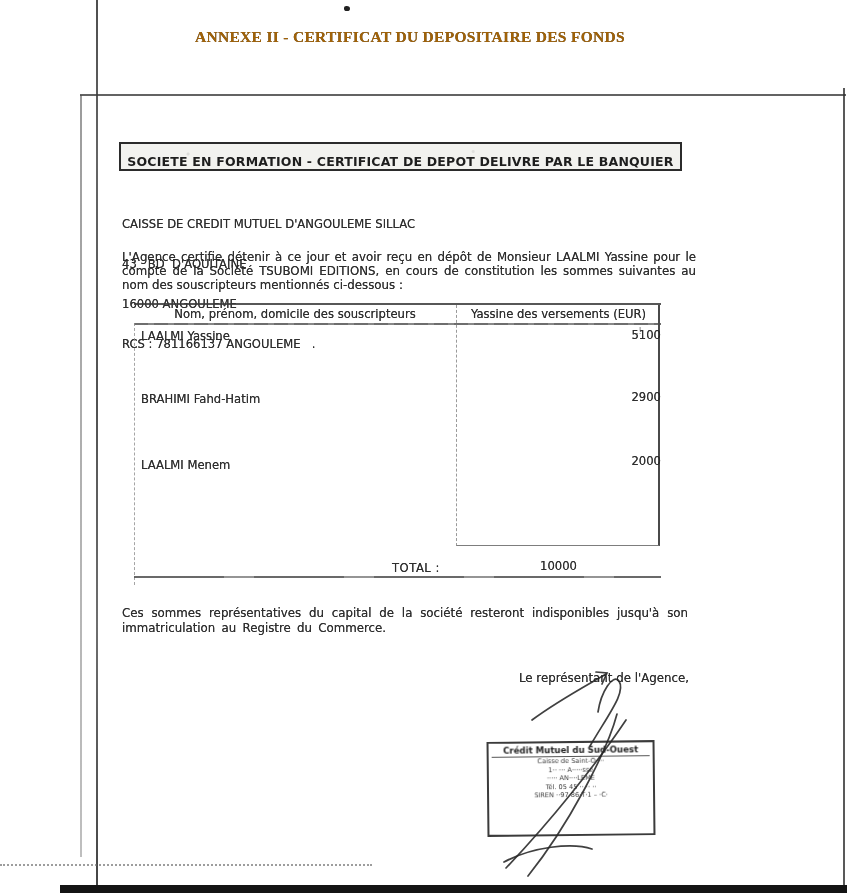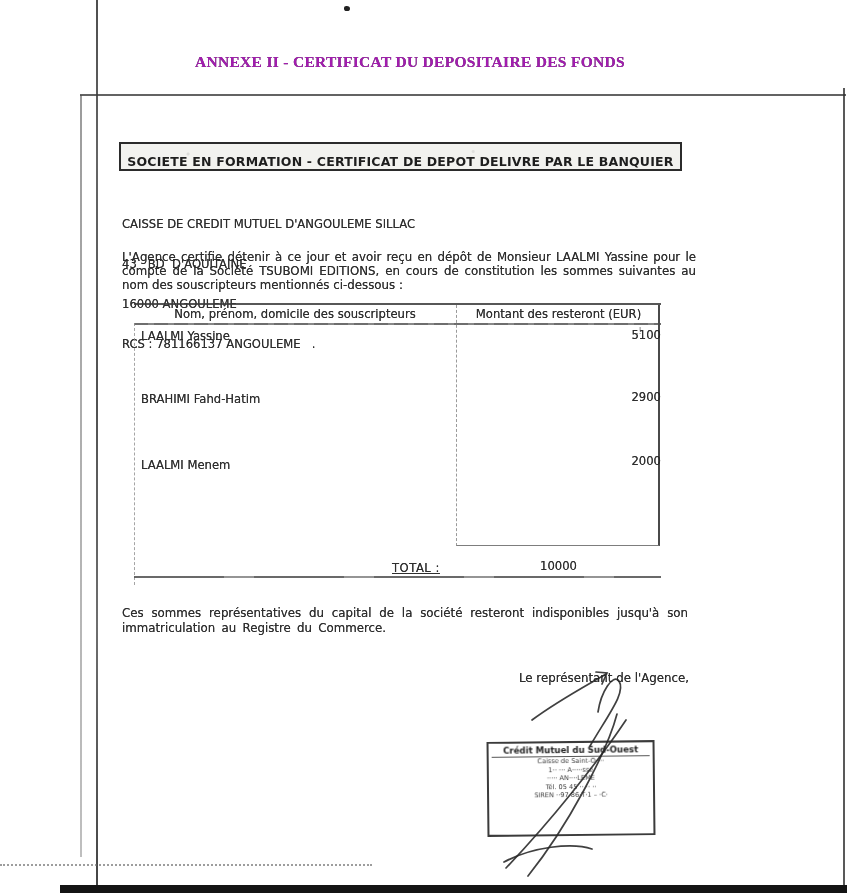--- a/index.html
+++ b/index.html
@@ -13,22 +13,22 @@
     background:linear-gradient(180deg,#2f2f2f 0%,#4a4a4a 18%,#333 45%,#555 70%,#222 100%);opacity:.85;}
   .frame-top{position:absolute;left:80px;top:94px;width:766px;height:2px;background:#3c3c3c;opacity:.8;}
   .frame-left{position:absolute;left:80px;top:95px;width:2px;height:762px;
     background:linear-gradient(180deg,#4a4a4a,#777 60%,#8a8a8a);opacity:.55;}
   .frame-right{position:absolute;left:843px;top:88px;width:2px;height:805px;background:#2f2f2f;opacity:.8;}
   .bottom-bar{position:absolute;left:60px;top:885px;width:787px;height:8px;background:#141414;}
   .dotted-line{position:absolute;left:0;top:864px;width:372px;height:0;border-top:2px dotted #6a6a6a;opacity:.65;}
   .speck1{position:absolute;left:344px;top:6px;width:6px;height:5px;background:#222;border-radius:40% 60% 50% 50%;}
   .speck2{position:absolute;left:636px;top:327px;width:3px;height:8px;color:#777;font-size:8px;}
   
-  .doc-title{position:absolute;left:140px;top:53px;width:540px;margin:0;text-align:center;
-    font-family:"Liberation Serif",serif;font-weight:bold;font-size:15.5px;letter-spacing:.3px;color:#a21caf;}
+  .doc-title{position:absolute;left:140px;top:28px;width:540px;margin:0;text-align:center;
+    font-family:"Liberation Serif",serif;font-weight:bold;font-size:15.5px;letter-spacing:.3px;color:#a16207;}
   
   .banner{position:absolute;left:119px;top:142px;width:563px;height:29px;
     border:2px solid #2b2b2b;box-sizing:border-box;display:flex;align-items:flex-end;justify-content:center;
     background:
       radial-gradient(circle at 12% 40%, rgba(120,120,120,.18) 0 1px, transparent 2px),
       radial-gradient(circle at 38% 70%, rgba(120,120,120,.15) 0 1px, transparent 2px),
       radial-gradient(circle at 63% 30%, rgba(120,120,120,.15) 0 1px, transparent 2px),
       radial-gradient(circle at 88% 60%, rgba(120,120,120,.18) 0 1px, transparent 2px),
       #f2f2ef;
     font-weight:bold;font-size:12.5px;color:#1e1e1e;letter-spacing:.2px;}
@@ -44,21 +44,21 @@
   .t-topline{position:absolute;left:0;top:0;width:527px;height:2px;background:#3a3a3a;opacity:.85;}
   .t-head-left{position:absolute;left:0;top:4px;width:322px;text-align:center;}
   .t-head-right{position:absolute;left:322px;top:4px;width:205px;text-align:center;}
   .t-headline{position:absolute;left:0;top:20px;width:527px;height:2px;
     background:repeating-linear-gradient(90deg,#4a4a4a 0 14px,#6a6a6a 14px 20px);opacity:.8;}
   .t-leftborder{position:absolute;left:0;top:20px;height:262px;width:0;border-left:1px dashed #8f8f8f;opacity:.8;}
   .t-rightbox{position:absolute;left:322px;top:2px;width:204px;height:241px;box-sizing:border-box;
     border-left:1px dashed #9a9a9a;border-right:2px solid #4a4a4a;border-bottom:1px solid #7d7d7d;}
   .t-name{position:absolute;left:7px;}
   .t-amount{position:absolute;left:322px;width:205px;text-align:right;}
-  .t-total-label{position:absolute;left:258px;top:258px;letter-spacing:.5px;text-decoration:underline;}
+  .t-total-label{position:absolute;left:258px;top:258px;letter-spacing:.5px;}
   .t-total-value{position:absolute;left:322px;width:205px;top:256px;text-align:center;}
   .t-totline{position:absolute;left:0;top:273px;width:527px;height:2px;
     background:repeating-linear-gradient(90deg,#4f4f4f 0 90px,#828282 90px 120px);opacity:.85;}
   
   .stamp{position:absolute;left:487px;top:741px;width:168px;height:95px;box-sizing:border-box;
     border:2px solid #3b3b3b;transform:rotate(-.6deg);padding:2px 3px;text-align:center;}
   .stamp-line1{font-size:8.6px;font-weight:bold;color:#222;border-bottom:1px solid #555;padding-bottom:1px;
     filter:blur(.3px);white-space:nowrap;}
   .stamp-line{font-size:6.6px;color:#3d3d3d;filter:blur(.55px);line-height:8.6px;white-space:nowrap;overflow:hidden;}
   .sig-svg{position:absolute;left:440px;top:650px;width:260px;height:235px;}
@@ -89,21 +89,21 @@
     <div>43   BD  D'AQUITAINE</div>
     <div>16000 ANGOULEME</div>
     <div>RCS : 781166137 ANGOULEME   .</div>
   </div>
 
   <p class="intro inky">L'Agence certifie détenir à ce jour et avoir reçu en dépôt de Monsieur LAALMI Yassine pour le compte de la Société TSUBOMI EDITIONS, en cours de constitution les sommes suivantes au nom des souscripteurs mentionnés ci-dessous :</p>
 
   <div class="dep-table inky">
     <div class="t-topline"></div>
     <div class="t-head-left">Nom, prénom, domicile des souscripteurs</div>
-    <div class="t-head-right">Montant des resteront (EUR)</div>
+    <div class="t-head-right">Yassine des versements (EUR)</div>
     <div class="t-headline"></div>
     <div class="t-leftborder"></div>
     <div class="t-rightbox"></div>
 
     <div class="t-name" style="top:26px;">LAALMI Yassine</div>
     <div class="t-amount" style="top:25px;">5100</div>
 
     <div class="t-name" style="top:89px;">BRAHIMI Fahd-Hatim</div>
     <div class="t-amount" style="top:87px;">2900</div>
 

